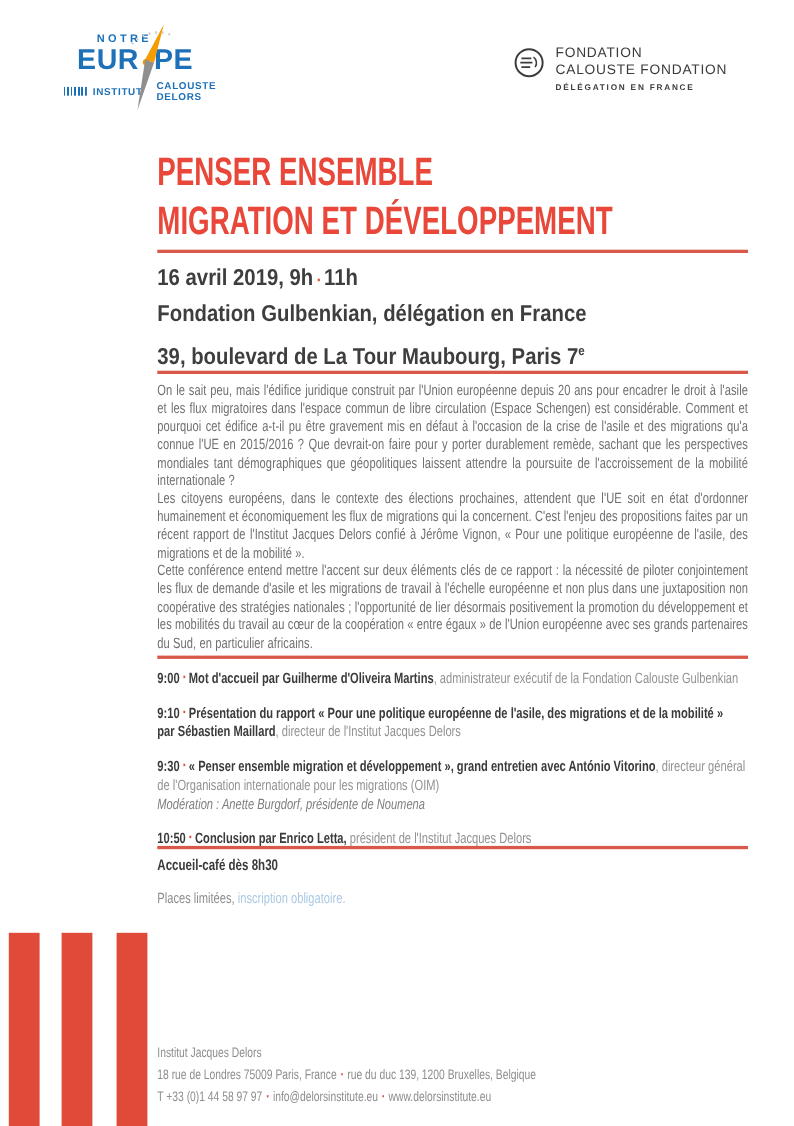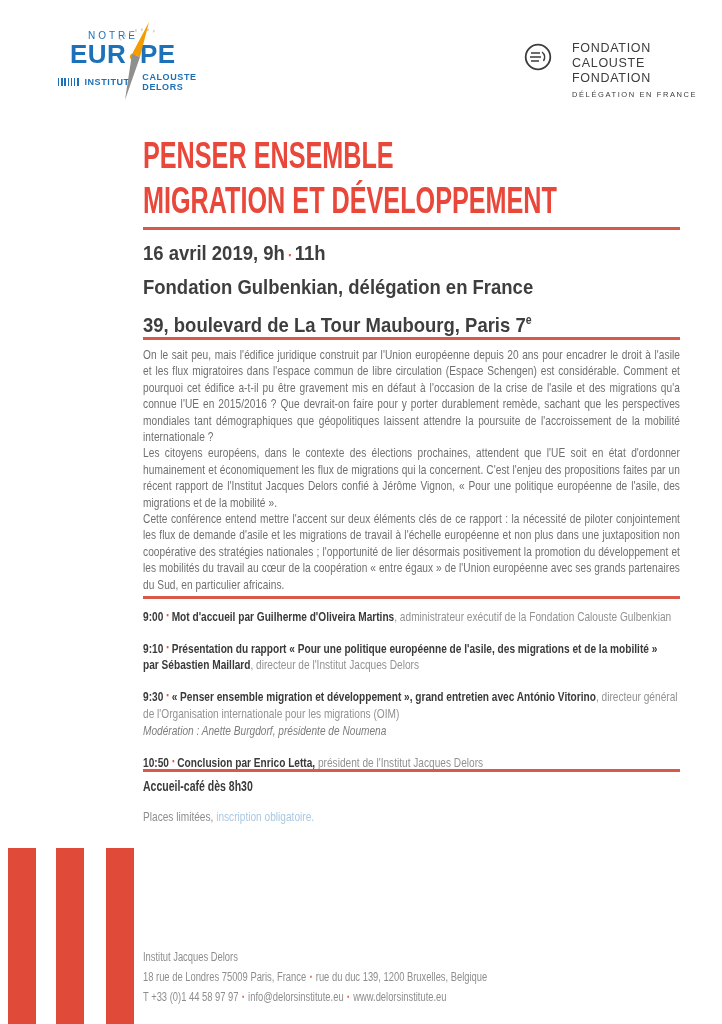--- a/index.html
+++ b/index.html
@@ -1,33 +1,33 @@
 <!DOCTYPE html>
 <html><head>
 <meta charset="utf-8">
 <style>
   html,body{margin:0;padding:0;background:#ffffff;}
   .page{position:relative;width:722px;height:1024px;background:#fff;overflow:hidden;
         font-family:"Liberation Sans", sans-serif;-webkit-font-smoothing:antialiased;}
 
   
   .ne-logo{position:absolute;left:58px;top:30px;width:180px;height:62px;color:#1d71b8;}
-  .ne-top{font-size:10px;font-weight:400;letter-spacing:3px;margin-left:30px;}
+  .ne-top{font-size:10px;font-weight:700;letter-spacing:3px;margin-left:30px;}
   .ne-main{font-size:26px;font-weight:700;line-height:26px;margin-left:12px;letter-spacing:0.5px;}
   .ne-dot{color:#f59c00;font-size:15px;vertical-align:2px;margin:0 2px;}
   .ne-bottom{display:flex;align-items:center;font-size:9px;font-weight:700;letter-spacing:0.6px;margin-top:3px;justify-content:space-between;}
   .ne-barcode{width:22px;height:8px;margin-right:5px;
       background:repeating-linear-gradient(90deg,#1d71b8 0 1.5px,transparent 1.5px 3.2px);}
   .ne-gap{display:inline-block;width:13px;}
   .ne-needle{position:absolute;left:58px;top:-10px;width:44px;height:86px;pointer-events:none;}
 
-  .fg-logo{position:absolute;left:523px;top:41px;display:flex;gap:19px;color:#3c3c3b;}
+  .fg-logo{position:absolute;left:466px;top:41px;display:flex;gap:9px;color:#3c3c3b;}
   .fg-emblem{width:30px;height:30px;flex:0 0 auto;margin-top:1px;}
   .fg-l1,.fg-l2{font-size:12.5px;letter-spacing:0.7px;line-height:15px;font-weight:400;}
-  .fg-l3{font-size:7.5px;letter-spacing:1.6px;margin-top:4px;color:#3c3c3b;}
+  .fg-l3{font-size:7.5px;letter-spacing:1.6px;margin-top:4px;color:#3c3c3b;font-weight:bold;}
 
   
   .sec{position:absolute;left:143px;}
   .hline{position:absolute;left:143px;width:537px;height:2.5px;background:#d8584a;}
 
   
   .title{top:133px;width:767px;transform:scaleX(0.70);transform-origin:0 0;
          color:#e8473a;font-size:36px;font-weight:700;line-height:45px;white-space:nowrap;}
 
   

